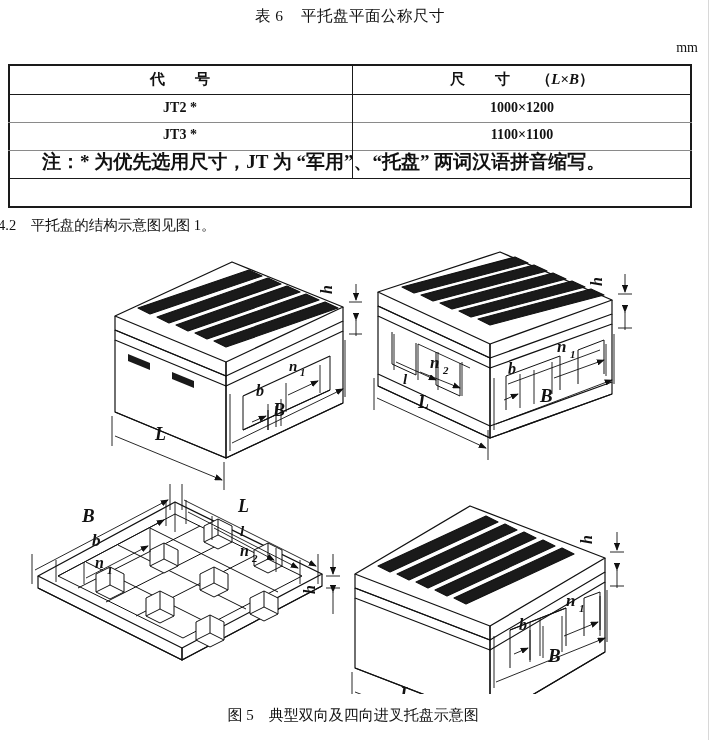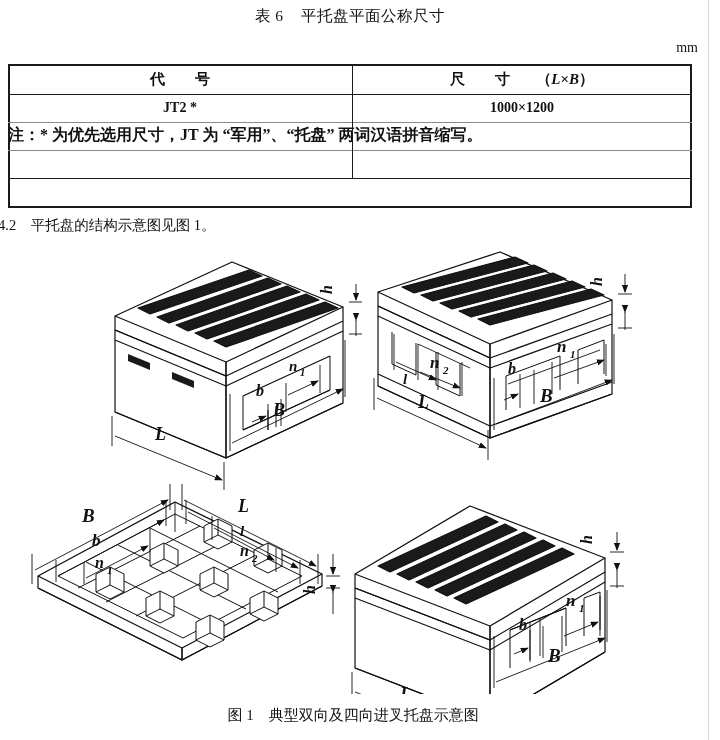--- a/index.html
+++ b/index.html
@@ -75,21 +75,22 @@
     height: 30px;
     font-size: 15px;
     white-space: pre;
   }
   table.spec tr.datarow td {
     height: 27px;
   }
   table.spec tr.noterow td {
     height: 28px;
     text-align: left;
-    font-size: 16px;
+    padding-left: 34px;
+    font-size: 19px;
     white-space: pre;
   }
 
   
   .ln {
     position: absolute;
     background: #1a1a1a;
   }
   .ln.thin { background: #8a8a8a; }
 
@@ -171,20 +172,24 @@
       </colgroup>
       <tbody>
         <tr class="hdr">
           <td>代        号</td>
           <td><span>尺        寸       （</span><span class="it">L</span><span>×</span><span class="it">B</span><span>）</span></td>
         </tr>
         <tr class="datarow">
           <td>JT2 *</td>
           <td>1000×1200</td>
         </tr>
+        <tr class="datarow">
+          <td>JT3 *</td>
+          <td>1100×1100</td>
+        </tr>
         <tr class="noterow">
           <td colspan="2">注：* 为优先选用尺寸，JT 为 “军用”、“托盘” 两词汉语拼音缩写。</td>
         </tr>
       </tbody>
     </table>
   </div>
 
   <div class="clause">4.2    平托盘的结构示意图见图 1。</div>
 
   <div class="figure">
@@ -508,15 +513,15 @@
           <text x="579" y="368" font-size="11">1</text>
           <text x="519" y="386" font-size="16">b</text>
           <text x="548" y="418" font-size="19">B</text>
           <text x="400" y="456" font-size="18">L</text>
         </g>
 
       </g>
     </svg>
   </div>
 
-  <div class="fig-caption">图 1    典型双向及四向进叉托盘示意图</div>
+  <div class="fig-caption">图 5    典型双向及四向进叉托盘示意图</div>
 
 </div>
 
 </body></html>

